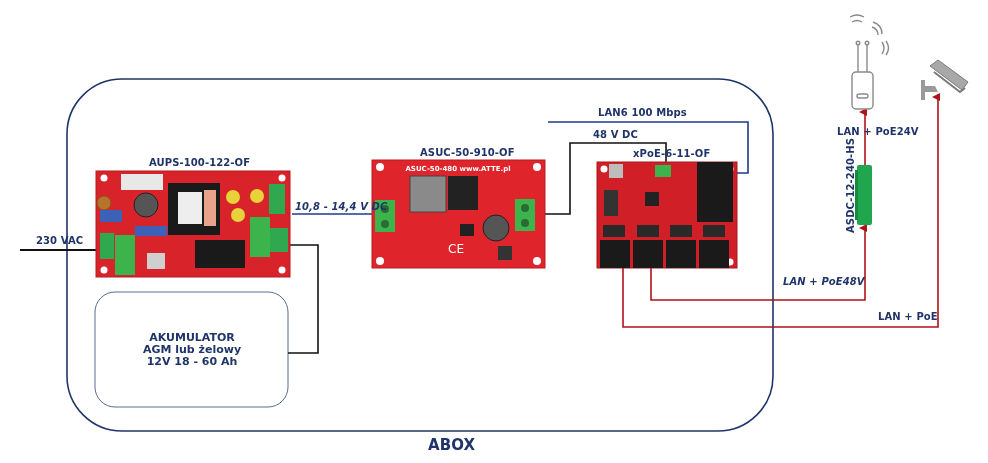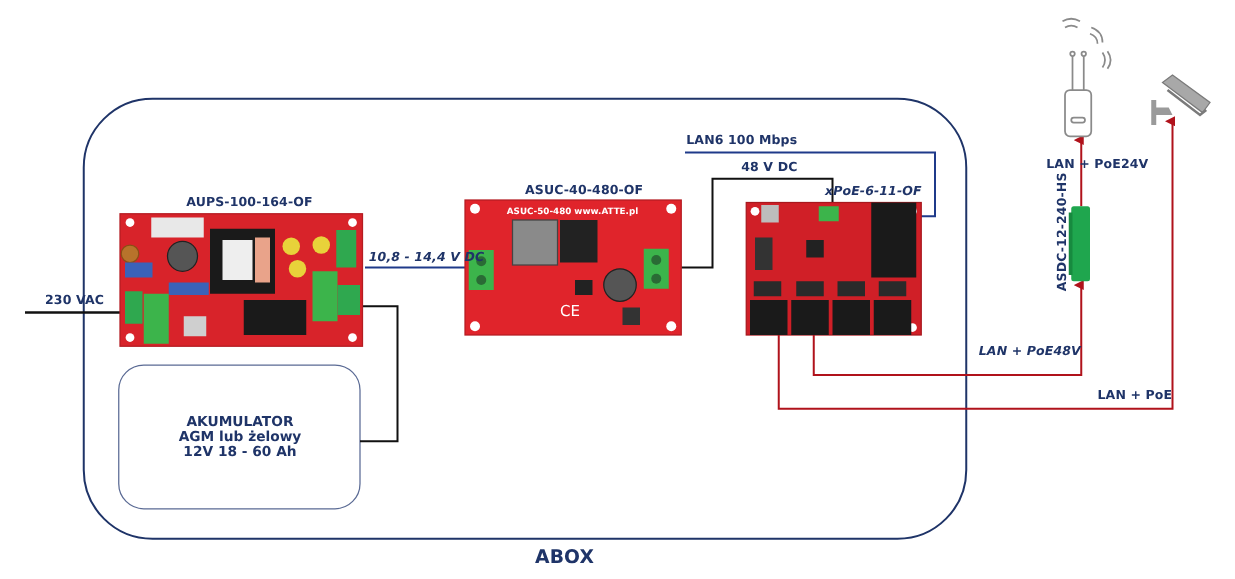--- a/index.html
+++ b/index.html
@@ -130,26 +130,26 @@
   </g>
 
   <g>
     <path d="M921,80 L925,80 L925,86 L935,86 L938,92 L925,92 L925,100 L921,100 Z" fill="#9a9a9a"></path>
     <path d="M930,66 L938,60 L968,82 L962,90 Z" fill="#a8a8a8" stroke="#7a7a7a" stroke-width="1"></path>
     <path d="M934,72 L960,92 L965,88" fill="none" stroke="#7a7a7a" stroke-width="2"></path>
   </g>
 </svg>
 
 <div class="lbl" style="left:36px; top:235px;">230 VAC</div>
-<div class="lbl" style="left:149px; top:157px;">AUPS-100-164-OF</div>
-<div class="lbl" style="left:420px; top:147px;">ASUC-40-480-OF</div>
-<div class="lbl" style="left:660px; top:148px;font-style:italic;">xPoE-6-11-OF</div>
+<div class="lbl" style="left:149px; top:157px;">AUPS-100-122-OF</div>
+<div class="lbl" style="left:420px; top:147px;">ASUC-50-910-OF</div>
+<div class="lbl" style="left:633px; top:148px;">xPoE-6-11-OF</div>
 <div class="lbl" style="left:295px; top:201px;font-style:italic;">10,8 - 14,4 V DC</div>
 <div class="lbl" style="left:593px; top:129px;">48 V DC</div>
-<div class="lbl" style="left:549px; top:107px;">LAN6 100 Mbps</div>
+<div class="lbl" style="left:598px; top:107px;">LAN6 100 Mbps</div>
 <div class="lbl" style="left:783px; top:276px;font-style:italic;">LAN + PoE48V</div>
 <div class="lbl" style="left:837px; top:126px;">LAN + PoE24V</div>
 <div class="lbl" style="left:878px; top:311px;">LAN + PoE</div>
 <div class="lbl vert" style="left:845px; top:233px;">ASDC-12-240-HS</div>
 <div class="lbl big" style="left:396px; top:436px;">ABOX</div>
 
 <div class="battery-text">
   <div>AKUMULATOR</div>
   <div>AGM lub żelowy</div>
   <div>12V 18 - 60 Ah</div>

